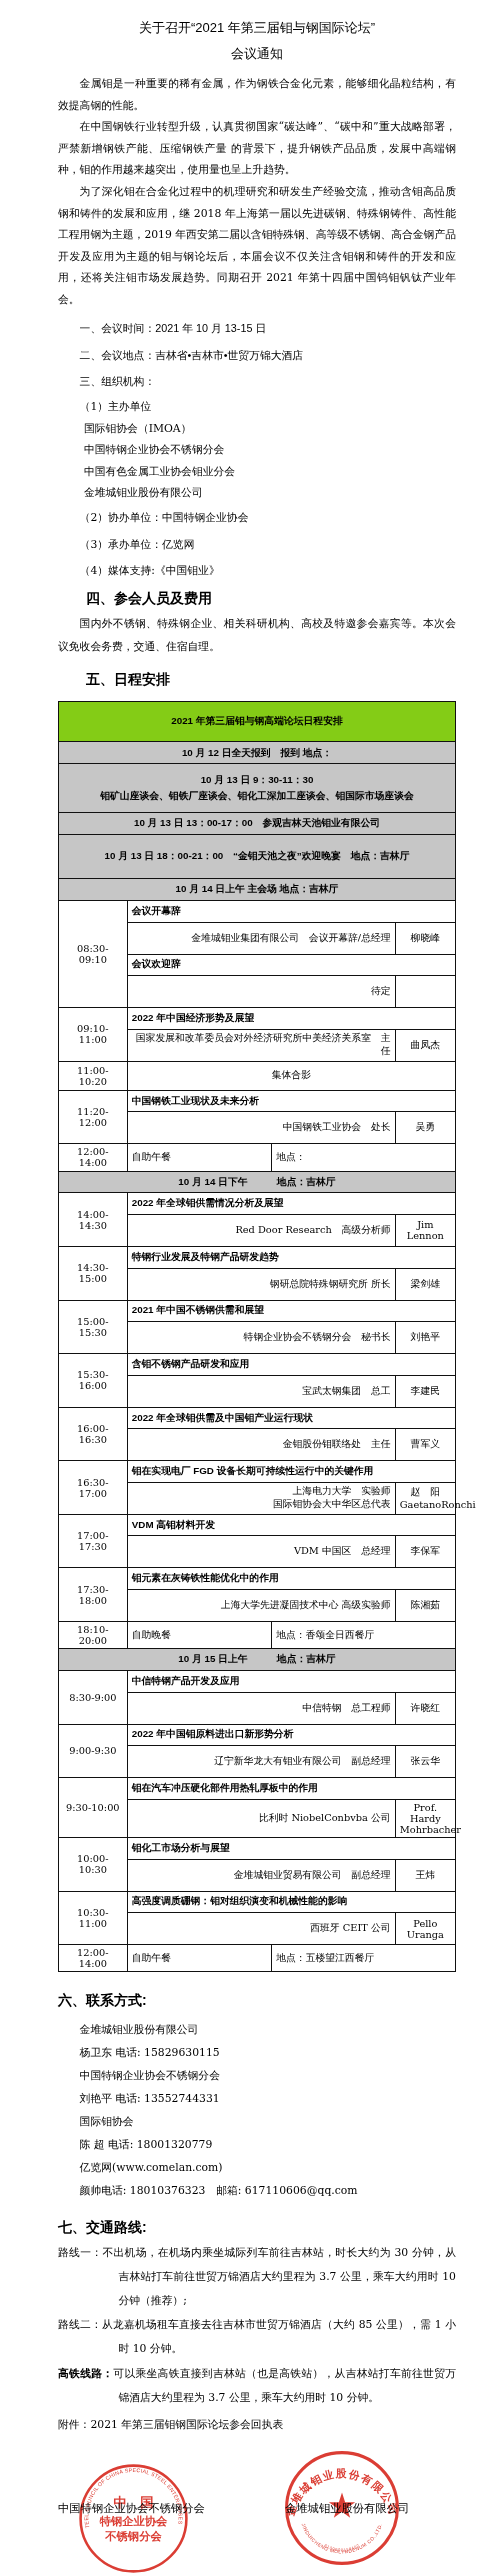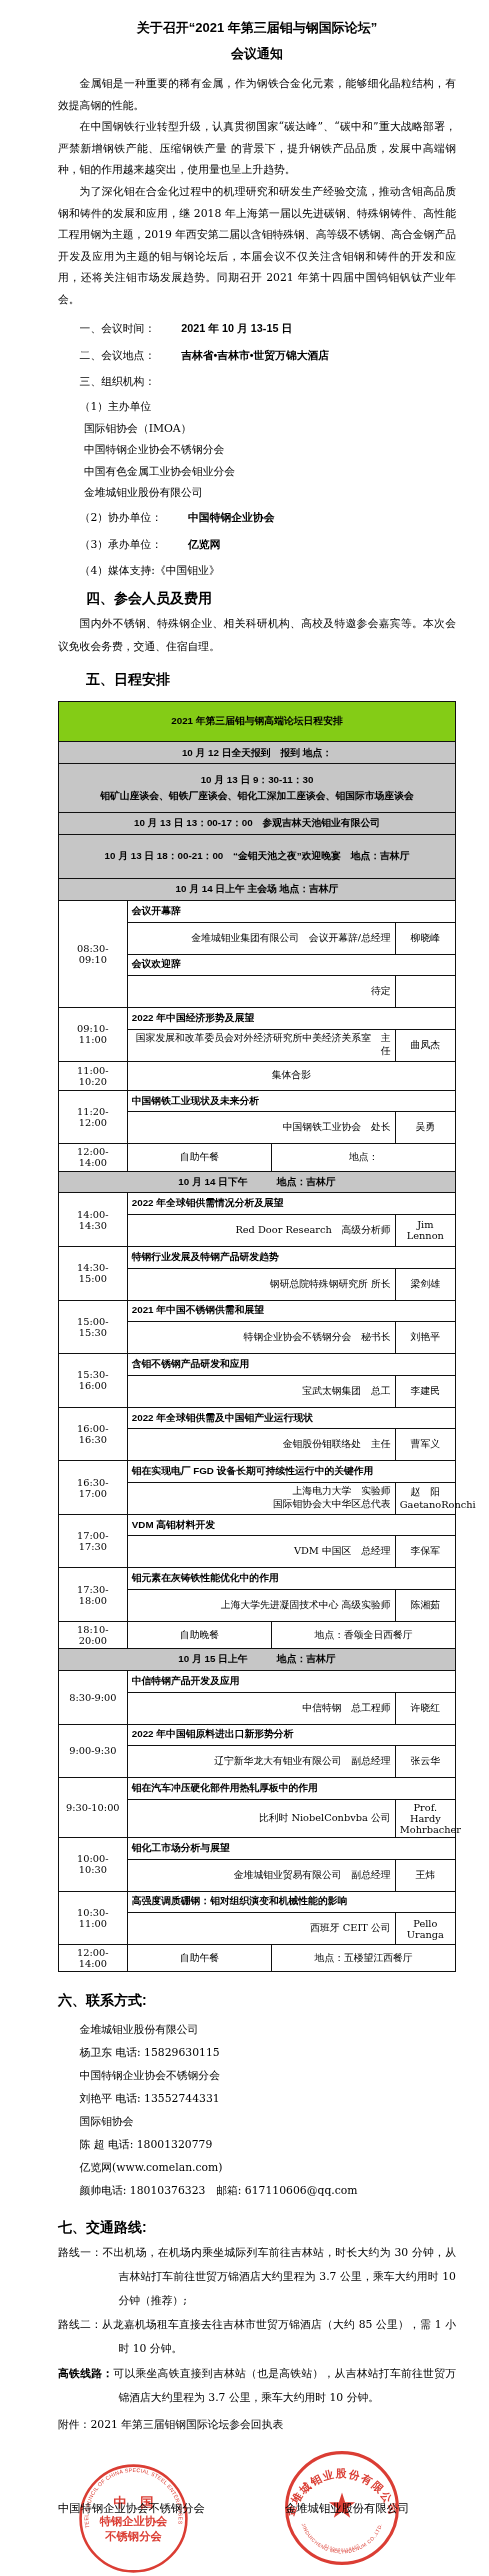--- a/index.html
+++ b/index.html
@@ -1,46 +1,46 @@
 <!DOCTYPE html>
 <html style="font-size:8.2px"><head>
 <meta charset="utf-8">
 <style>
   html,body{margin:0;padding:0;background:#fff;}
   .page{
     width:489px;min-height:3091px;background:#fff;box-sizing:border-box;
     padding:15.5px 33px 31px 58px;color:#000;
     font-family:"DejaVu Serif","Liberation Serif",serif;font-size:10.8px;
   }
-  .doc-title{font-family:"Liberation Sans","DejaVu Sans",sans-serif;font-weight:700;
+  .doc-title{font-family:"Liberation Sans","DejaVu Sans",sans-serif;font-weight:400;
     font-size:13px;text-align:center;margin:2.1px 0 7.2px;line-height:1.5;}
   .para{line-height:21.6px;text-indent:2em;text-align:justify;margin:0;}
   .secline{line-height:26px;text-indent:2em;margin:0;}
-  .v-bold{font-family:"Liberation Sans","DejaVu Sans",sans-serif;font-weight:700;margin-left:26px;}
+  .v-bold{font-family:"Liberation Sans","DejaVu Sans",sans-serif;font-weight:400;}
   .hostline{line-height:21.6px;text-indent:2.4em;margin:0;}
   .head-bold{font-family:"Liberation Sans","DejaVu Sans",sans-serif;font-weight:700;
     line-height:28px;text-indent:2em;margin:0;font-size:14px;}
   .head-bold.flush{text-indent:0;}
   .sec4text{line-height:23px;text-indent:2em;text-align:justify;margin:0;}
   .cline{line-height:23px;text-indent:2em;margin:0;}
 
   
   table.agenda{border-collapse:collapse;width:100%;table-layout:fixed;margin-top:8.2px;}
   table.agenda td{border:1px solid #111;vertical-align:middle;font-size:9.8px;
     padding:2.1px 4.1px;box-sizing:border-box;}
   td.tbl-title{height:40px;text-align:center;font-size:14.4px;font-weight:700;
     font-family:"Liberation Sans","DejaVu Sans",sans-serif;background:#84cc16;}
   td.banner{background:#c6c6c6;text-align:center;font-weight:700;height:20px;
     font-family:"Liberation Sans","DejaVu Sans",sans-serif;font-size:10.3px;line-height:1.7;}
   td.time{text-align:center;font-size:9.8px;}
   td.sess-title{font-family:"Liberation Sans","DejaVu Sans",sans-serif;font-weight:700;
     font-size:10.3px;text-align:left;height:21.6px;padding-left:7.2px;}
   td.aff{text-align:right;height:32px;padding-right:6.2px;}
   td.name{text-align:center;}
-  td.meal{text-align:center;height:25px;}
+  td.meal{text-align:left;height:25px;}
   td.photo{text-align:center;font-weight:400;height:29px;
     font-family:"Liberation Sans","DejaVu Sans",sans-serif;font-size:10.3px;}
   .pre{white-space:pre-line;}
 
   
   .route{line-height:24px;margin:0;padding-left:5.6em;text-indent:-5.6em;text-align:justify;}
   .route .lbl{font-weight:400;}
   .route .lbl.b{font-family:"Liberation Sans","DejaVu Sans",sans-serif;font-weight:700;}
   .attach{line-height:24px;margin:3.1px 0 0;}
 

